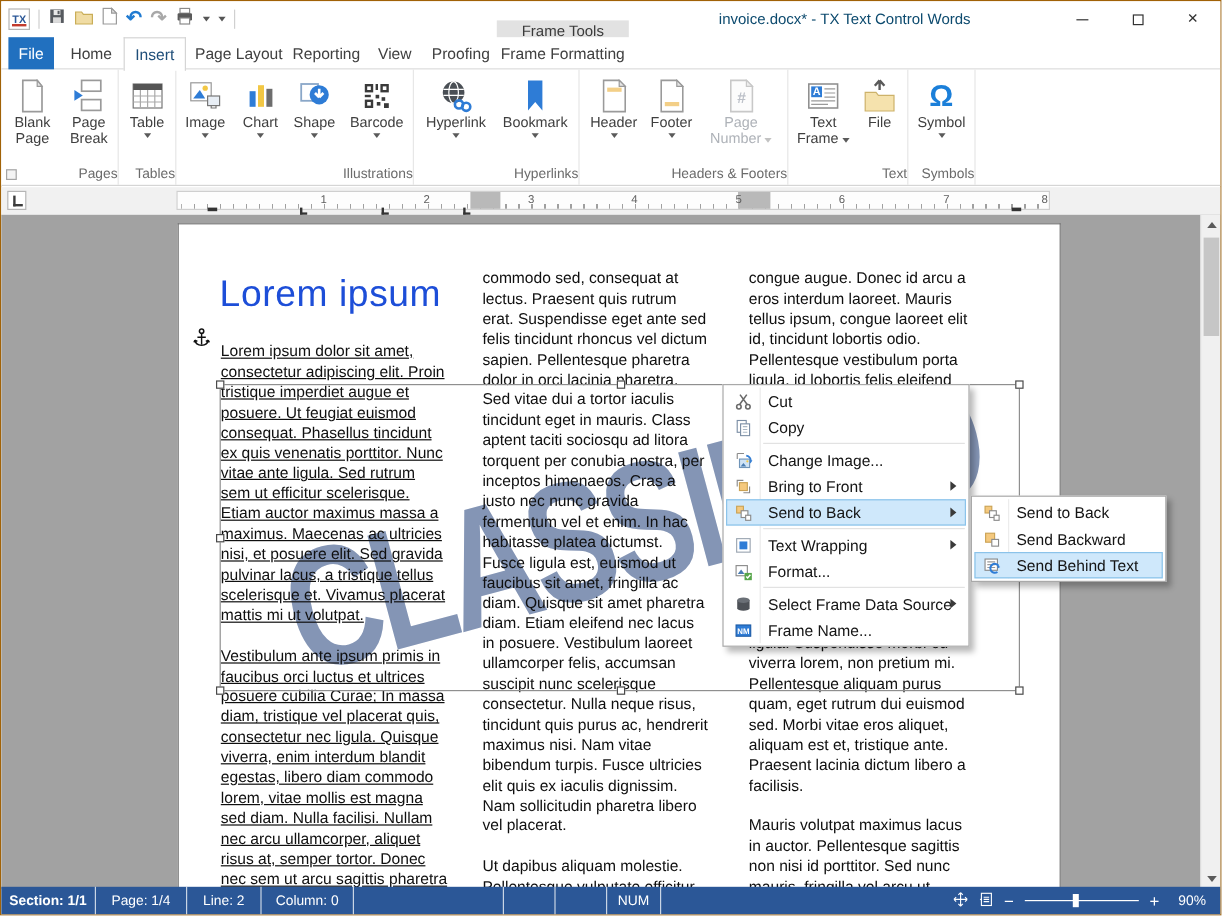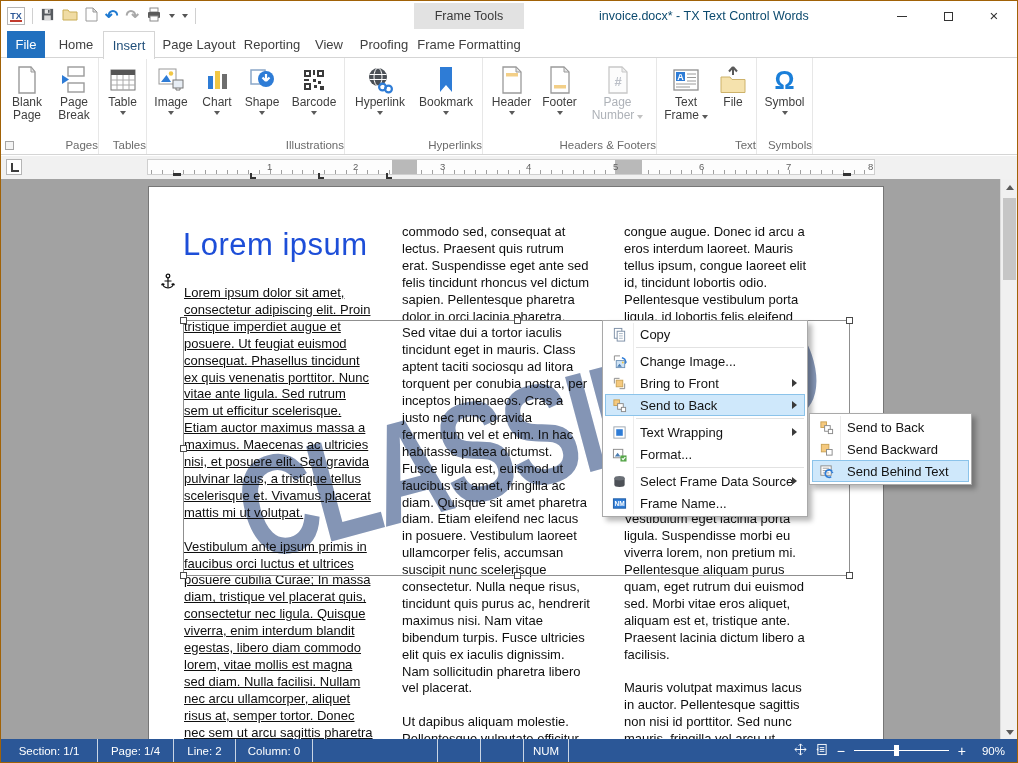--- a/index.html
+++ b/index.html
@@ -12,21 +12,21 @@
   .qat-sep{width:1px;height:16px;background:#d0d0d0;}
   .dd{width:0;height:0;border-left:3.5px solid transparent;border-right:3.5px solid transparent;border-top:4px solid #555;display:inline-block;}
   .tx-logo{width:18px;height:18px;border:1px solid #b5b5b5;background:#fff;display:flex;align-items:center;justify-content:center;font-size:9px;font-weight:bold;color:#2b5797;position:relative;}
   .tx-logo::after{content:"";position:absolute;left:2px;bottom:2px;right:2px;height:2px;background:#c23b2e;}
   .title-text{position:absolute;left:598px;top:8px;font-size:12.5px;color:#0c4a6e;white-space:nowrap;}
   .winbtns{position:absolute;right:0;top:0;height:30px;display:flex;}
   .winbtn{width:46px;height:30px;display:flex;align-items:center;justify-content:center;}
   .glyph-min{width:10px;height:1px;background:#333;}
   .glyph-max{width:9px;height:9px;border:1px solid #333;}
   .glyph-close{font-size:15px;color:#333;line-height:10px;}
-  .frametools{position:absolute;left:413px;top:2px;width:110px;height:26px;background:#e2e2e2;color:#3a3a3a;font-size:12.5px;display:flex;align-items:center;justify-content:center;}
+  .frametools{position:absolute;left:413px;top:16px;width:110px;height:17px;background:#e2e2e2;color:#3a3a3a;font-size:12.5px;display:flex;align-items:center;justify-content:center;}
 
   
   .tabsrow{position:absolute;left:0;top:30px;width:100%;height:27px;background:#fff;border-bottom:1px solid #d5d5d5;}
   .tab{position:absolute;top:0;height:27px;display:flex;align-items:center;justify-content:center;font-size:13px;color:#404040;cursor:default;}
   .tab-file{left:6px;width:38px;background:#2170bf;color:#fff;}
   .tab-home{left:52px;width:46px;}
   .tab-insert{left:102px;width:52px;background:#fff;border:1px solid #d5d5d5;border-bottom:none;color:#1f4e79;height:28px;z-index:2;}
   .tab-pagelayout{left:160px;width:76px;}
   .tab-reporting{left:240px;width:62px;}
   .tab-view{left:306px;width:44px;}
@@ -528,20 +528,30 @@
       <div class="varrow" style="bottom:0;">
           <span class="tri-dn"></span>
         </div>
     </div>
   </div>
 
   <div class="menu ctxmenu">
     <div class="mitem">
       <span class="mic">
         <svg width="15" height="15" viewBox="0 0 16 16">
+            <path d="M5 2 L11.5 11 M11 2 L4.5 11" stroke="#6a6a6a" stroke-width="1.4" fill="none"></path>
+            <circle cx="4" cy="12.8" r="2" fill="none" stroke="#6a6a6a" stroke-width="1.4"></circle>
+            <circle cx="12" cy="12.8" r="2" fill="none" stroke="#6a6a6a" stroke-width="1.4"></circle>
+          </svg>
+      </span>
+        <span class="mlbl">Cut</span>
+    </div>
+    <div class="mitem">
+      <span class="mic">
+        <svg width="15" height="15" viewBox="0 0 16 16">
             <rect x="2.5" y="1.5" width="8" height="10.5" fill="#fff" stroke="#7b8ea5"></rect>
             <rect x="5.5" y="4.5" width="8" height="10.5" fill="#fff" stroke="#7b8ea5"></rect>
             <path d="M7.5 7 h4 M7.5 9.5 h4 M7.5 12 h4" stroke="#a9b6c4"></path>
           </svg>
       </span>
         <span class="mlbl">Copy</span>
     </div>
     <div class="msep"></div>
     <div class="mitem">
       <span class="mic">
@@ -649,21 +659,21 @@
             <path d="M4 4.5 h7 M4 7 h7 M4 9.5 h7" stroke="#9a9a9a"></path>
             <path d="M13 13.5 a4 4 0 1 1 1-5.5" stroke="#2e7cd6" stroke-width="1.8" fill="none"></path>
             <path d="M15.5 9 l-2.4 1.4 0.1-2.9 z" fill="#2e7cd6"></path>
           </svg>
       </span>
         <span class="mlbl">Send Behind Text</span>
     </div>
   </div>
 
   <div class="statusbar">
-    <div class="scell" style="width:97px;">Section: 1/1</div>
+    <div class="scell" style="width:79px;font-weight:bold;">Section: 1/1</div>
     <div class="scell" style="width:76px;">Page: 1/4</div>
     <div class="scell" style="width:62px;">Line: 2</div>
     <div class="scell" style="width:77px;">Column: 0</div>
     <div class="scell" style="width:125px;"></div>
     <div class="scell" style="width:43px;"></div>
     <div class="scell" style="width:43px;"></div>
     <div class="scell" style="width:45px;">NUM</div>
     <div class="sspacer"></div>
     <div class="sright">
       <span>

